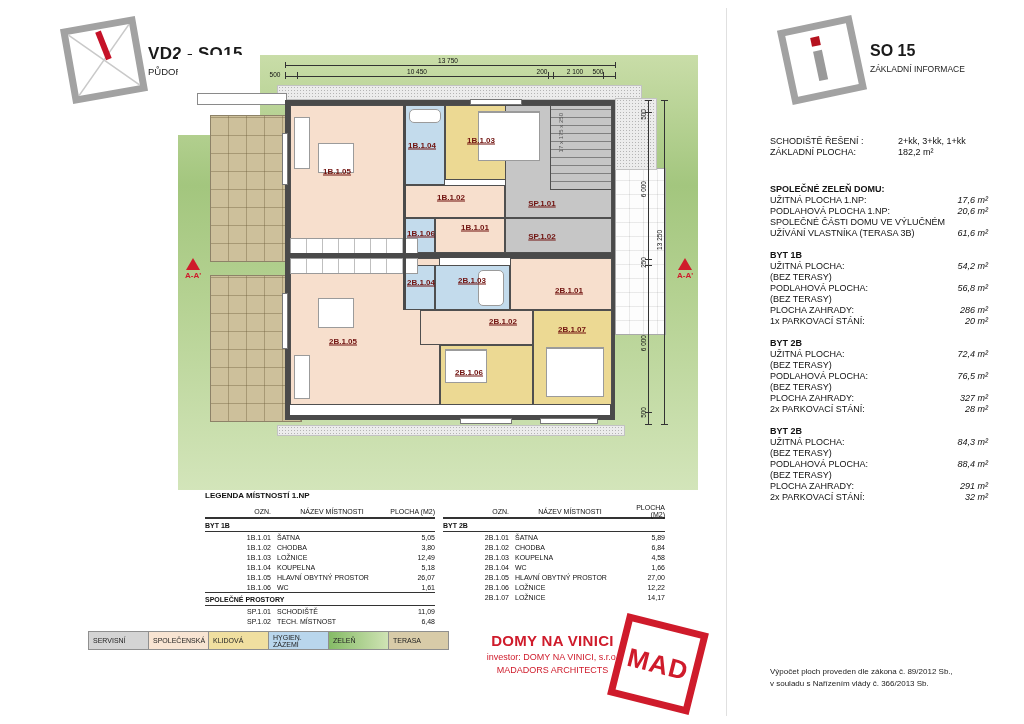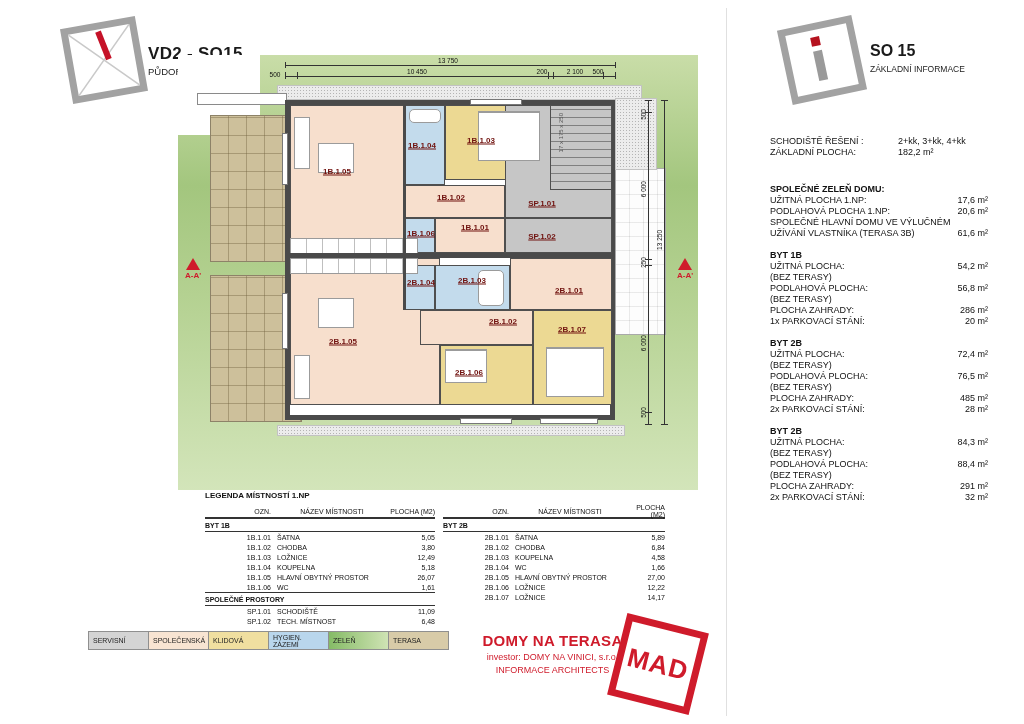--- a/index.html
+++ b/index.html
@@ -88,21 +88,21 @@
   .ip-stem{position:absolute;left:24px;top:21px;width:9px;height:30px;background:#9a9a9a;}
   .ip-dot{position:absolute;left:24px;top:7px;width:9px;height:9px;background:#b5121f;}
   .ip-title{left:870px;top:42px;font-size:16px;font-weight:bold;color:#1a1a1a;}
   .ip-sub{left:870px;top:64px;font-size:8.5px;color:#222;}
   #ip-rows{left:770px;top:136px;width:220px;}
   .iprow{position:relative;height:11px;font-size:9px;color:#111;}
   .iprow .lab{position:absolute;left:0;top:0;white-space:nowrap;}
   .iprow .val{position:absolute;top:0;white-space:nowrap;}
   .iprow.h .lab{font-weight:bold;}
   .iprow .val.left{left:128px;}
-  .iprow .val.right{right:2px;text-align:center;}
+  .iprow .val.right{right:2px;text-align:center;font-style:italic;}
   .ipgap{height:11px;}
   .ipgap2{height:26px;}
   .note{left:770px;top:666px;font-size:8px;color:#222;line-height:12px;}
 </style>
 </head>
 <body>
 
 <div id="sheet">
 
   <div id="tb-logo" class="abs logo-sq">
@@ -332,58 +332,58 @@
   <div id="catlegend" class="abs">
       <div class="catcell" style="background: rgb(212, 212, 212);">SERVISNÍ</div>
       <div class="catcell" style="background: rgb(248, 228, 210);">SPOLEČENSKÁ</div>
       <div class="catcell" style="background: rgb(240, 223, 160);">KLIDOVÁ</div>
       <div class="catcell" style="background: rgb(185, 214, 236);">HYGIEN. ZÁZEMÍ</div>
       <div class="catcell" style="background: linear-gradient(90deg, rgb(133, 187, 102), rgb(207, 227, 180));">ZELEŇ</div>
       <div class="catcell" style="background: rgb(216, 203, 168);">TERASA</div>
     </div>
 
   <div class="abs f-wrap">
-    <div class="f-title">DOMY NA TERASA</div>
+    <div class="f-title">DOMY NA VINICI</div>
     <div class="f-inv">investor: DOMY NA VINICI, s.r.o.</div>
-    <div class="f-arch">INFORMACE ARCHITECTS</div>
+    <div class="f-arch">MADADORS ARCHITECTS</div>
   </div>
   <div id="mad-logo" class="abs">
     <span>MAD</span>
   </div>
 
   <div id="divider" class="abs"></div>
   <div id="ip-logo" class="abs logo-sq">
     <div class="ip-stem"></div>
     <div class="ip-dot"></div>
   </div>
   <div class="abs ip-title">SO 15</div>
   <div class="abs ip-sub">ZÁKLADNÍ INFORMACE</div>
   <div id="ip-rows" class="abs">
       <div class="iprow">
         <div class="lab">SCHODIŠTĚ ŘEŠENÍ :</div>
-        <div class="val left">2+kk, 3+kk, 4+kk</div>
+        <div class="val left">2+kk, 3+kk, 1+kk</div>
       </div>
       <div class="iprow">
         <div class="lab">ZÁKLADNÍ PLOCHA:</div>
         <div class="val left">182,2 m²</div>
       </div>
       <div class="ipgap2"></div>
       <div class="iprow h">
         <div class="lab">SPOLEČNÉ ZELEŇ DOMU:</div>
       </div>
       <div class="iprow">
         <div class="lab">UŽITNÁ PLOCHA 1.NP:</div>
         <div class="val right">17,6 m²</div>
       </div>
       <div class="iprow">
         <div class="lab">PODLAHOVÁ PLOCHA 1.NP:</div>
         <div class="val right">20,6 m²</div>
       </div>
       <div class="iprow">
-        <div class="lab">SPOLEČNÉ HLAVNÍ DOMU VE VÝLUČNÉM</div>
+        <div class="lab">SPOLEČNÉ ČÁSTI DOMU VE VÝLUČNÉM</div>
       </div>
       <div class="iprow">
         <div class="lab">UŽÍVÁNÍ VLASTNÍKA (TERASA 3B)</div>
         <div class="val right">61,6 m²</div>
       </div>
       <div class="ipgap"></div>
       <div class="iprow h">
         <div class="lab">BYT 1B</div>
       </div>
       <div class="iprow">
@@ -421,21 +421,21 @@
       </div>
       <div class="iprow">
         <div class="lab">PODLAHOVÁ PLOCHA:</div>
         <div class="val right">76,5 m²</div>
       </div>
       <div class="iprow">
         <div class="lab">(BEZ TERASY)</div>
       </div>
       <div class="iprow">
         <div class="lab">PLOCHA ZAHRADY:</div>
-        <div class="val right">485 m²</div>
+        <div class="val right">327 m²</div>
       </div>
       <div class="iprow">
         <div class="lab">2x PARKOVACÍ STÁNÍ:</div>
         <div class="val right">28 m²</div>
       </div>
       <div class="ipgap"></div>
       <div class="iprow h">
         <div class="lab">BYT 2B</div>
       </div>
       <div class="iprow">
@@ -454,14 +454,18 @@
       </div>
       <div class="iprow">
         <div class="lab">PLOCHA ZAHRADY:</div>
         <div class="val right">291 m²</div>
       </div>
       <div class="iprow">
         <div class="lab">2x PARKOVACÍ STÁNÍ:</div>
         <div class="val right">32 m²</div>
       </div>
     </div>
+  <div class="abs note">
+    <div>Výpočet ploch proveden dle zákona č. 89/2012 Sb.,</div>
+    <div>v souladu s Nařízením vlády č. 366/2013 Sb.</div>
+  </div>
 
 </div>
 
 </body></html>

